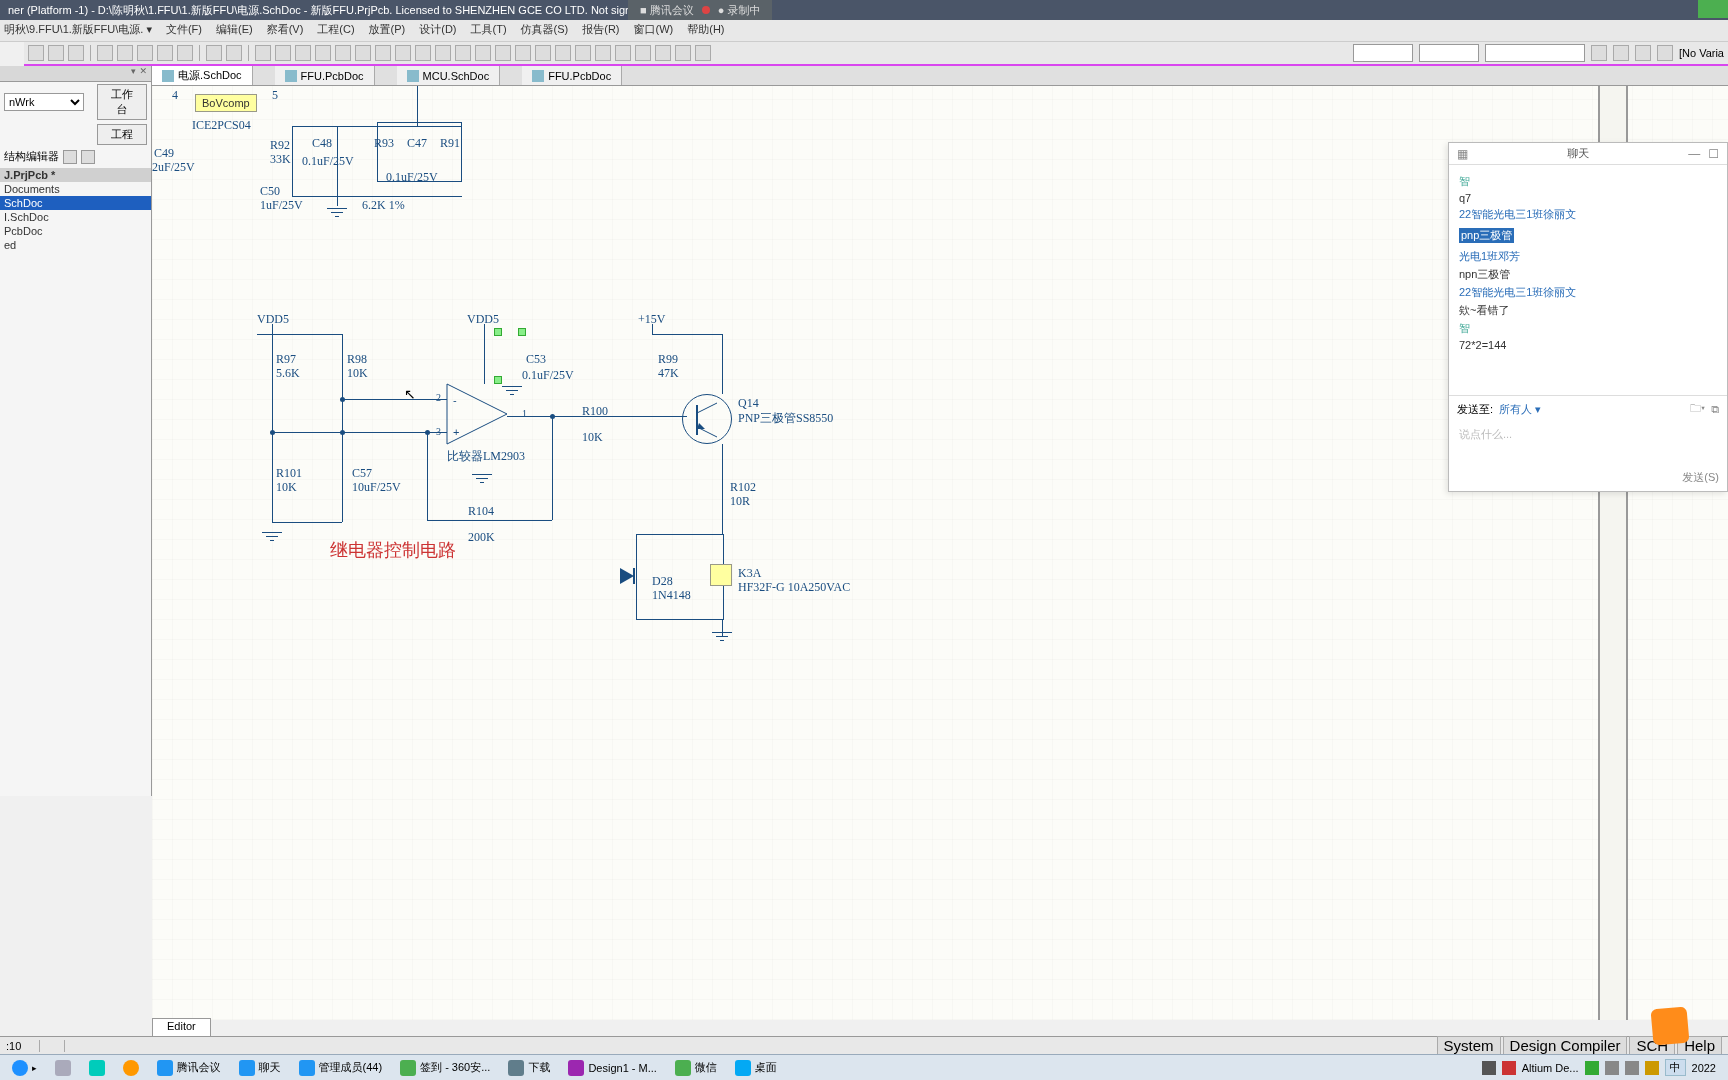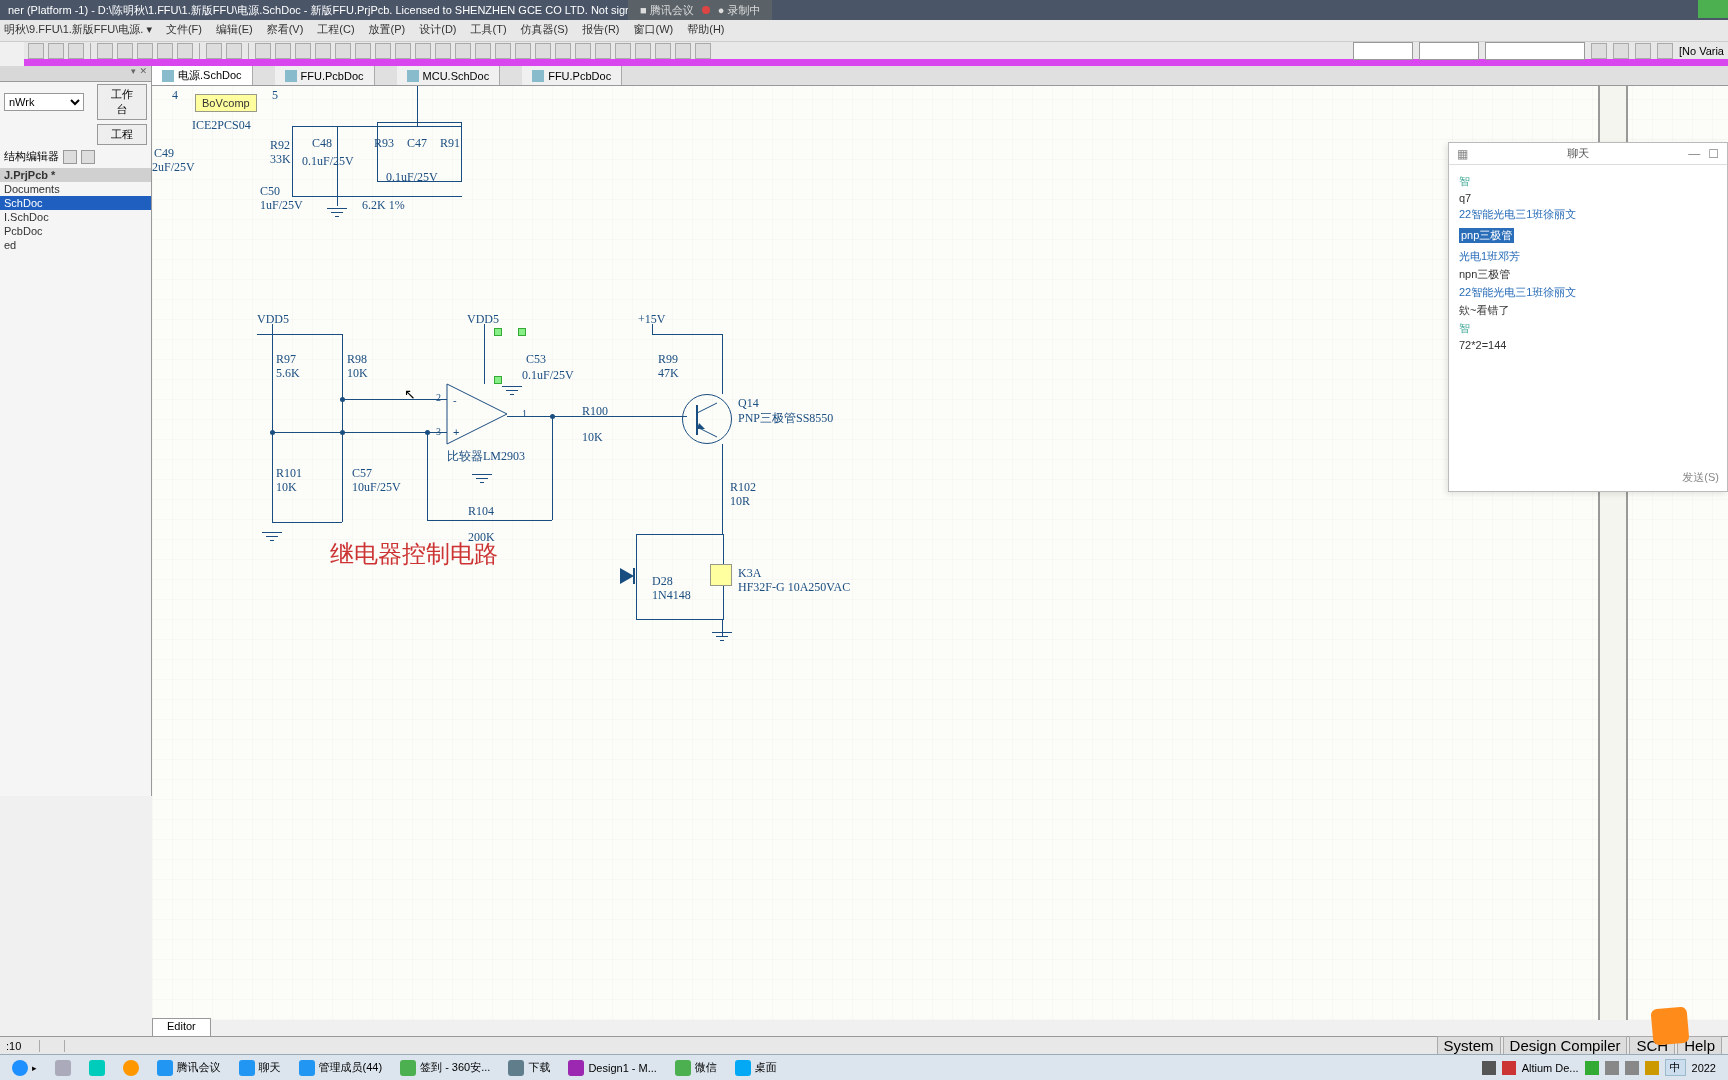--- a/index.html
+++ b/index.html
@@ -6,21 +6,21 @@
 body { background: #f0f0f0; width: 1728px; height: 1080px; overflow: hidden; position: relative; }
 
 .titlebar { background: #4a5568; color: #fff; height: 20px; padding: 2px 8px; display: flex; align-items: center; }
 .overlay-badge { position: absolute; top: 0; left: 628px; height: 20px; background: #5a6268; padding: 0 12px; display: flex; align-items: center; gap: 8px; color: #ddd; }
 .overlay-badge .dot { width: 8px; height: 8px; background: #d44; border-radius: 50%; }
 .green-tab { position: absolute; top: 0; right: 0; width: 30px; height: 18px; background: #4caf50; }
 
 .menubar { background: #e8e8e8; height: 22px; padding: 2px 4px; display: flex; gap: 14px; border-bottom: 1px solid #ccc; }
 .menubar span { color: #333; cursor: pointer; }
 
-.toolbar1 { background: #e8e8e8; height: 24px; padding: 2px 4px; display: flex; align-items: center; gap: 4px; border-bottom: 7px solid #d946ef; margin-left: 24px; }
+.toolbar1 { background: #e8e8e8; height: 24px; padding: 2px 4px; display: flex; align-items: center; gap: 4px; border-bottom: 2px solid #d946ef; margin-left: 24px; }
 .toolbar1-right { margin-left: auto; display: flex; gap: 6px; align-items: center; }
 .tb-icon { width: 16px; height: 16px; background: #ddd; border: 1px solid #aaa; }
 .tb-sep { width: 1px; height: 16px; background: #aaa; margin: 0 2px; }
 .tb-combo { width: 60px; height: 18px; border: 1px solid #999; background: #fff; }
 .tb-combo-wide { width: 100px; }
 
 .leftpanel { position: absolute; left: 0; top: 66px; width: 152px; height: 730px; background: #f5f5f5; border-right: 1px solid #999; }
 .leftpanel-head { background: #d8d8d8; height: 16px; border-bottom: 1px solid #999; display: flex; justify-content: flex-end; padding: 0 4px; gap: 4px; }
 .lp-x { font-size: 9px; color: #666; cursor: pointer; }
 .lp-select { width: 80px; margin: 4px; height: 18px; border: 1px solid #999; background: #fff; }
@@ -42,21 +42,21 @@
 .sch { position: absolute; color: #1a4d80; font-size: 12px; font-family: "Times New Roman", serif; }
 .wire { position: absolute; background: #1a4d80; }
 .wire-h { height: 1px; }
 .wire-v { width: 1px; }
 .node { position: absolute; width: 5px; height: 5px; background: #1a4d80; border-radius: 50%; transform: translate(-2px,-2px); }
 .gnd { position: absolute; width: 20px; height: 14px; }
 .gnd .g1 { position:absolute; top:0; left:0; width:20px; height:1px; background:#1a4d80;}
 .gnd .g2 { position:absolute; top:4px; left:4px; width:12px; height:1px; background:#1a4d80;}
 .gnd .g3 { position:absolute; top:8px; left:8px; width:4px; height:1px; background:#1a4d80;}
 .yellow-box { position: absolute; background: #ffffa0; border: 1px solid #998; padding: 2px 6px; color: #333; }
-.red-text { position: absolute; color: #c33; font-size: 24px; }
+.red-text { position: absolute; color: #c33; font-size: 18px; }
 .opamp { position: absolute; }
 .opamp svg { overflow: visible; }
 .transistor { position: absolute; width: 50px; height: 50px; border: 1px solid #1a4d80; border-radius: 50%; }
 .diode-blue { position: absolute; }
 
 .chat-panel { position: absolute; top: 142px; right: 0; width: 280px; height: 350px; background: #fff; border: 1px solid #bbb; box-shadow: -2px 2px 6px rgba(0,0,0,.1); }
 .chat-head { height: 22px; border-bottom: 1px solid #ddd; display: flex; align-items: center; padding: 0 8px; gap: 8px; }
 .chat-head .title { flex: 1; text-align: center; color: #555; }
 .chat-head .ctl { color: #888; cursor: pointer; font-size: 12px; }
 .chat-body { padding: 6px 10px; height: 230px; overflow: hidden; }
@@ -379,20 +379,27 @@
     <div class="chat-msg dark">q7</div>
     <div class="chat-msg">22智能光电三1班徐丽文</div>
     <div><span class="chat-msg hl">pnp三极管</span></div>
     <div class="chat-msg">光电1班邓芳</div>
     <div class="chat-msg dark">npn三极管</div>
     <div class="chat-msg">22智能光电三1班徐丽文</div>
     <div class="chat-msg dark">欸~看错了</div>
     <div class="chat-msg green">智</div>
     <div class="chat-msg dark">72*2=144</div>
   </div>
+  <div class="chat-footer">
+    <span>发送至:</span>
+    <span style="color:#2a6db8">所有人 ▾</span>
+    <span style="margin-left:auto;color:#888">🗀▾</span>
+    <span style="color:#888">⧉</span>
+  </div>
+  <div class="chat-input-area">说点什么...</div>
   <div class="chat-send">发送(S)</div>
 </div>
 
 <div class="bottom-tabs">
   <div class="bottom-tab active">Editor</div>
 </div>
 
 <div class="statusbar">
   <span>:10</span>
   <span class="sp"></span>

